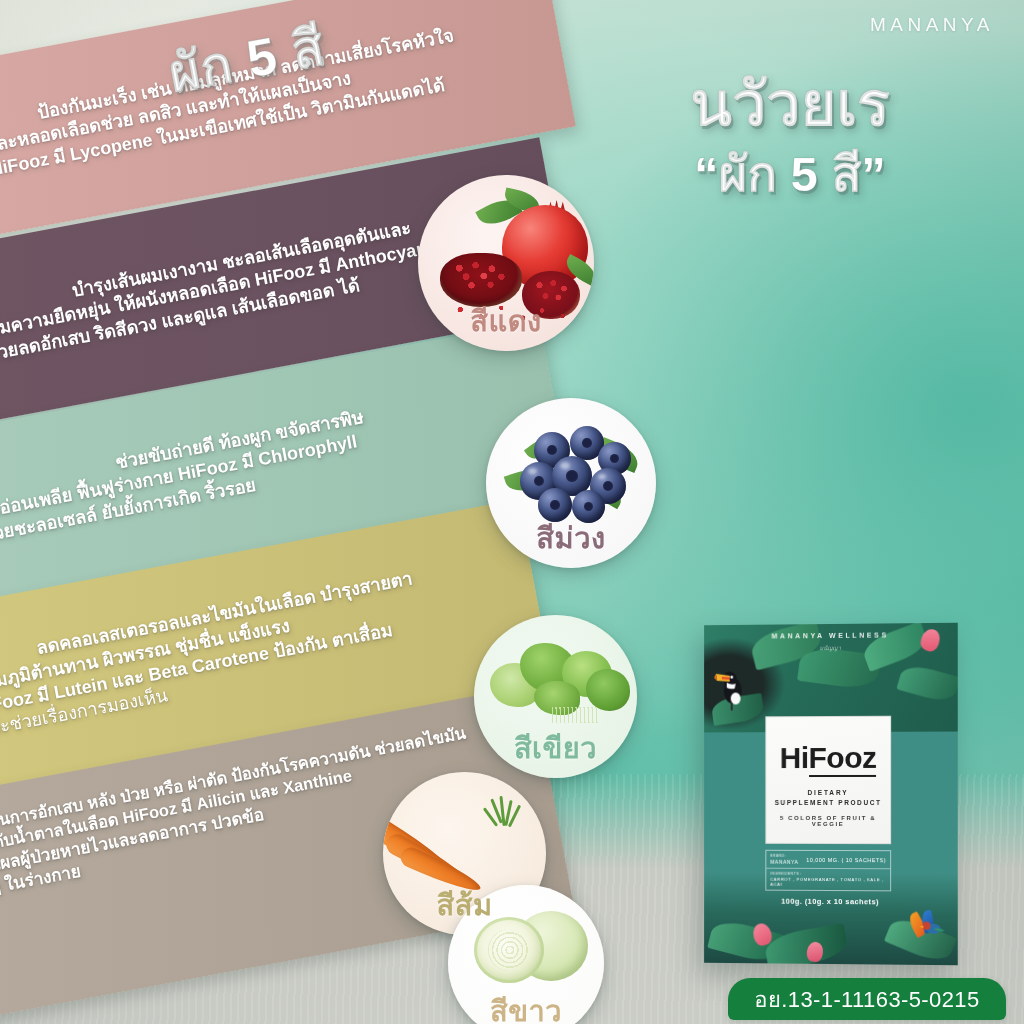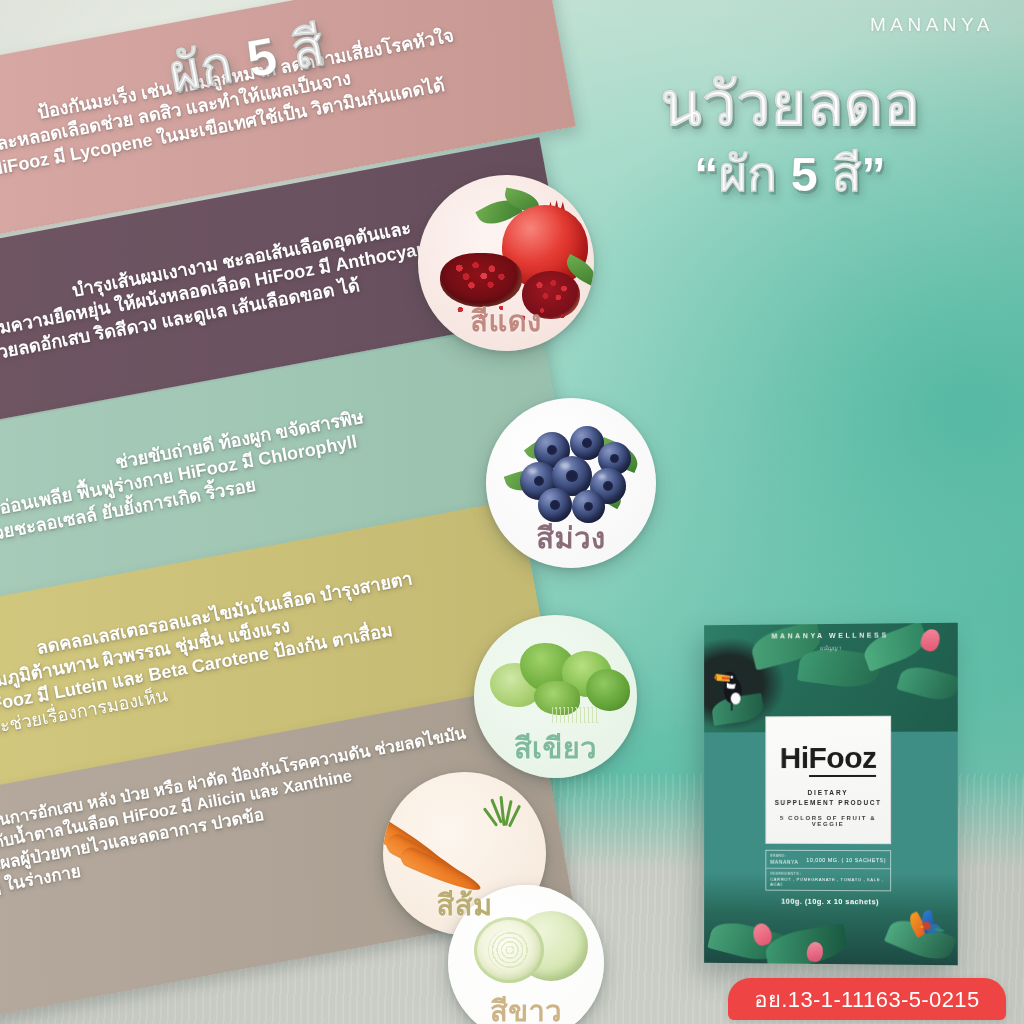--- a/index.html
+++ b/index.html
@@ -240,39 +240,39 @@
     position:absolute;left:0;right:0;bottom:58px;text-align:center;z-index:11;
     font-size:7.5px;font-weight:700;color:#fff;letter-spacing:.4px;
   }
   .flower{position:absolute;border-radius:60% 60% 50% 50%;}
   .bird2{position:absolute;right:12px;bottom:26px;width:26px;height:22px;z-index:9;}
 
   
   .fda {
     position:absolute; left:728px; top:978px; width:278px; height:42px;
     border-radius:22px 22px 6px 6px;
-    background:#ef4444;
+    background:#15803d;
     display:flex; align-items:center; justify-content:center;
     color:#ffffff; font-size:22px; letter-spacing:.4px; font-weight:400;
     box-shadow:0 2px 6px rgba(50,70,60,.18);
   }
 </style>
 </head>
 <body>
 
 <div id="stage">
 
   <div class="bg-base"></div>
   <div class="bg-floor"></div>
   <div class="bg-vignette"></div>
 
   <div class="logo">MANANYA</div>
 
   <div class="headline">
-    <div class="hl-line hl-1">นวัวยลดอ</div>
+    <div class="hl-line hl-1">นวัวยเร</div>
     <div class="hl-line hl-2">“ผัก 5 สี”</div>
   </div>
 
   <div class="bands">
 
     <div class="band" id="band-red" style="left:-40px; top:64px; width:610px; height:176px; transform:rotate(-10.6deg);">
       <div class="band-inner">
         <div class="band-line bl-r1">ป้องกันมะเร็ง เช่น ต่อมลูกหมาก ลดความเสี่ยงโรคหัวใจ</div>
         <div class="band-line bl-r2">และหลอดเลือดช่วย ลดสิว และทำให้แผลเป็นจาง</div>
         <div class="band-line bl-r3">HiFooz มี Lycopene ในมะเขือเทศใช้เป็น วิตามินกันแดดได้</div>

